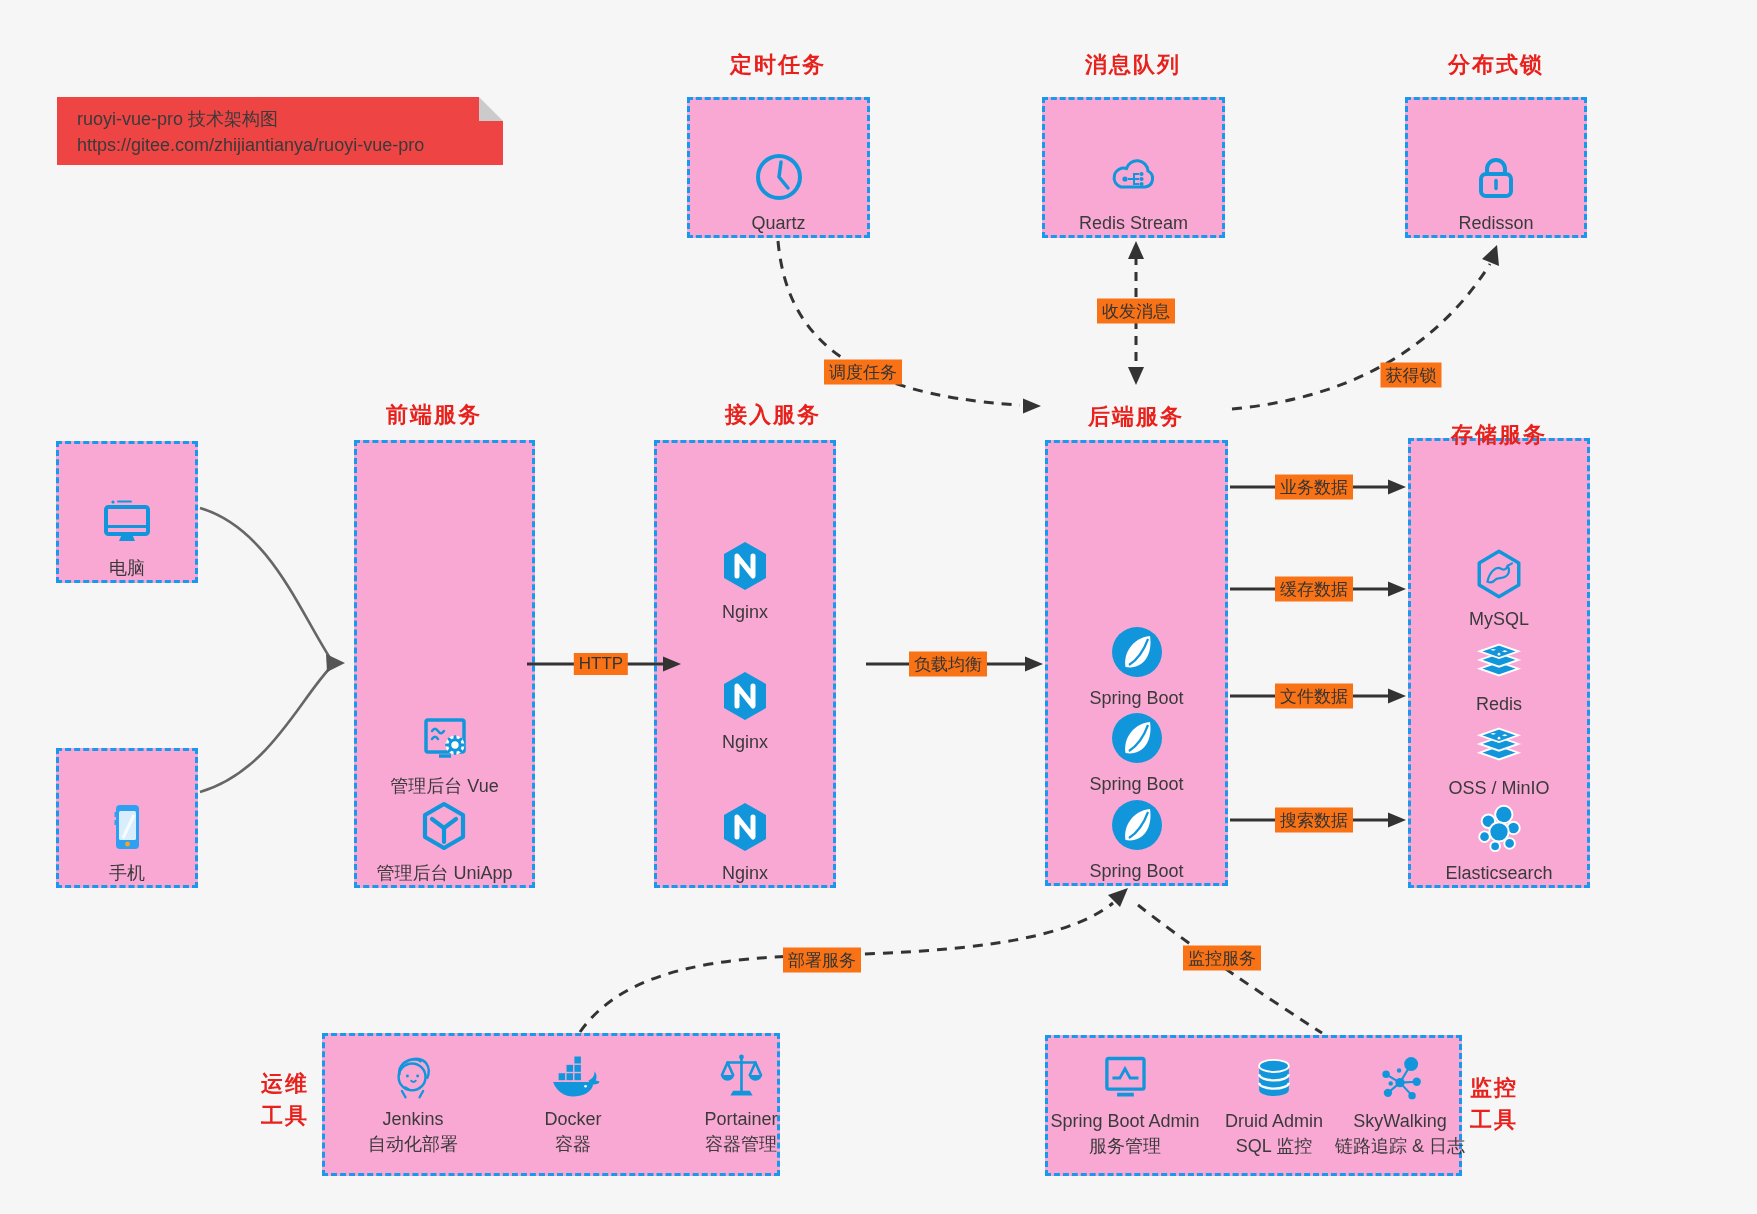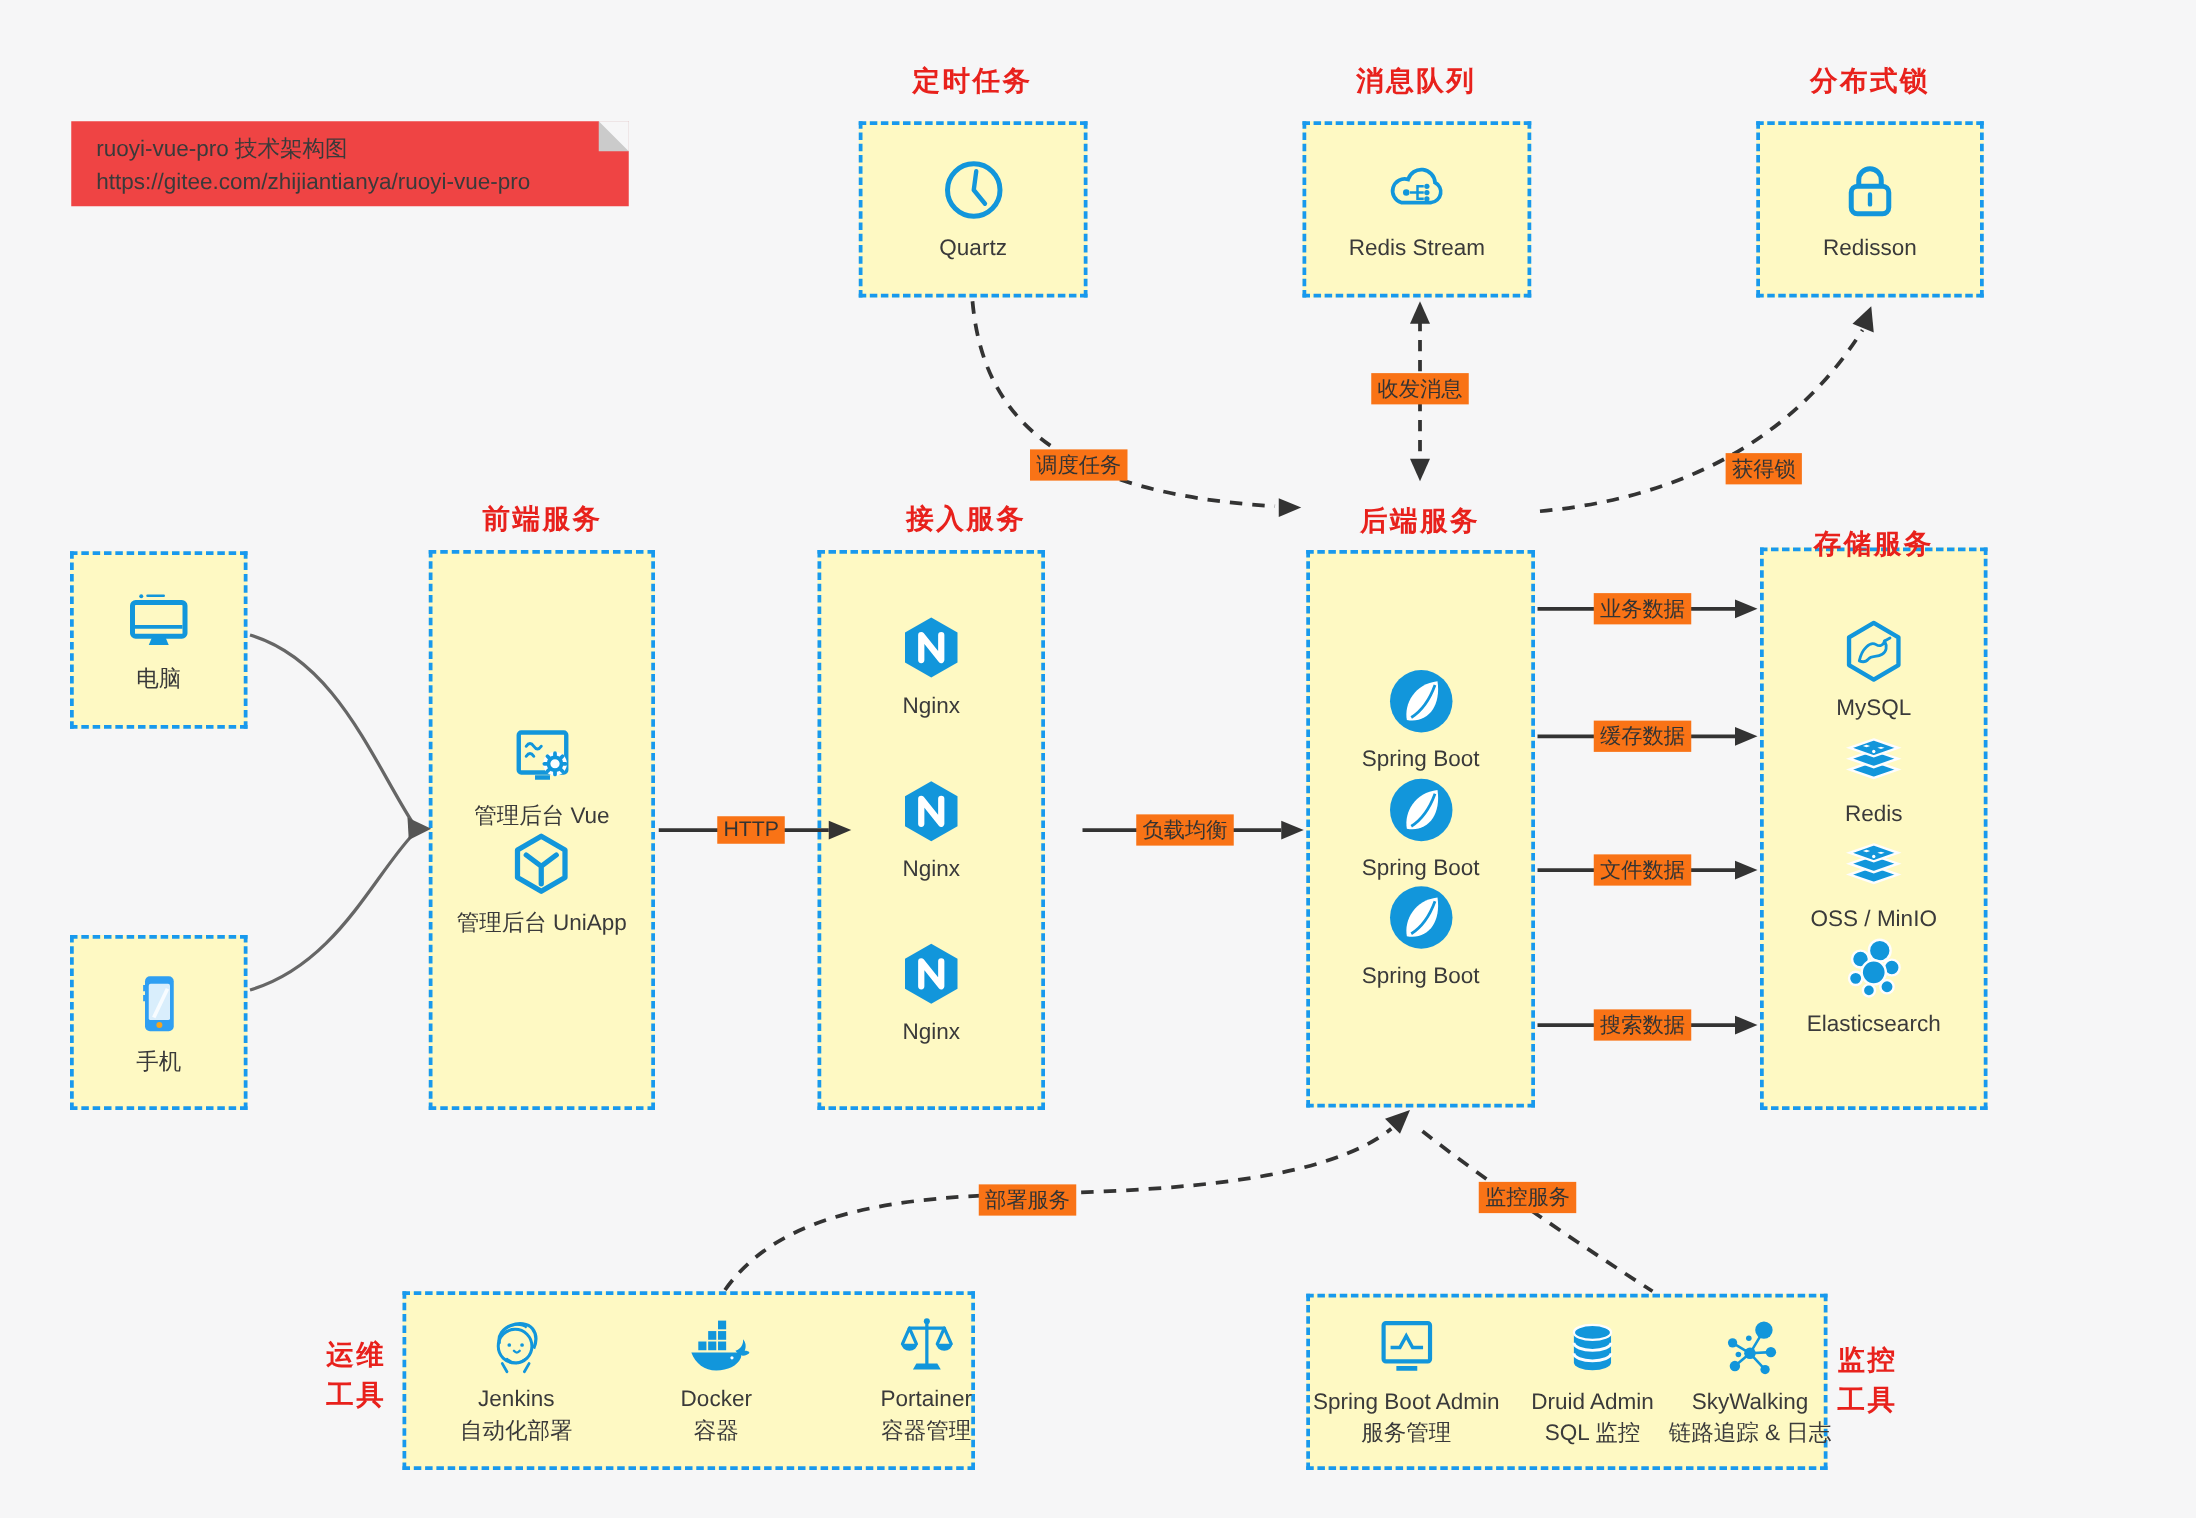--- a/index.html
+++ b/index.html
@@ -6,22 +6,22 @@
   body{
     width:1757px;height:1214px;position:relative;overflow:hidden;
     background:#f6f6f7;
     font-family:"Liberation Sans","DejaVu Sans",sans-serif;
     color:#3c3c3c;
   }
   .canvas{position:absolute;inset:0;}
   svg.wires{position:absolute;left:0;top:0;z-index:4;pointer-events:none;}
   .box{
     position:absolute;z-index:2;box-sizing:border-box;
-    border:3px dashed #1899ee;background:#fef9c3;
-    display:flex;flex-direction:column;justify-content:center;align-items:center;
+    border:3px dashed #1899ee;background:#f9a8d4;
+    display:flex;flex-direction:column;justify-content:flex-end;align-items:center;
   }
   .cell{display:flex;flex-direction:column;align-items:center;gap:7px;}
   .lbl{font-size:18px;color:#3a3a3a;white-space:nowrap;line-height:1.3;text-align:center;}
   .gtitle{
     position:absolute;z-index:5;transform:translateX(-50%);
     color:#e8211c;font-size:22px;font-weight:bold;letter-spacing:2px;white-space:nowrap;
   }
   .gtitle2{
     position:absolute;z-index:5;transform:translateX(-50%);text-align:center;
     color:#e8211c;font-size:22px;font-weight:bold;letter-spacing:2px;line-height:1.45;white-space:nowrap;
@@ -170,21 +170,21 @@
         <rect x="15.5" y="21" width="2" height="5" fill="#2f9ff2"></rect>
         <rect x="17" y="6" width="23" height="44" rx="4" fill="#2f9ff2"></rect>
         <rect x="20" y="12" width="17" height="29" rx="1.5" fill="#d9eefc"></rect>
         <path d="M24,39 L35,16" stroke="#ffffff" stroke-width="3" opacity="0.8"></path>
         <circle cx="28.5" cy="45" r="2.4" fill="#f6a51f"></circle>
       </svg>
       <div class="lbl">手机</div>
     </div>
   </div>
 
-  <div class="box" style="left:343px;top:440px;width:181px;height:448px;">
+  <div class="box" style="left:354px;top:440px;width:181px;height:448px;">
     <div class="cell">
       <svg class="ic" width="56" height="56" viewBox="0 0 56 56">
         <rect x="9" y="8" width="38" height="32" rx="2" fill="none" stroke="#1296db" stroke-width="3.5"></rect>
         <path d="M15,19 q3,-4.5 6,0 q3,4.5 6,0 M15,27 q3,-4.5 6,0" fill="none" stroke="#1296db" stroke-width="2.4" stroke-linecap="round"></path>
         <path d="M22,44 h12" stroke="#1296db" stroke-width="3.5"></path>
         <circle cx="38" cy="33" r="9.5" fill="#fdfdfe"></circle>
         <circle cx="38" cy="33" r="5.2" fill="none" stroke="#1296db" stroke-width="3"></circle>
         <g stroke="#1296db" stroke-width="3" stroke-linecap="round">
           <path d="M38,24.5 v3 M38,38.5 v3 M29.5,33 h3 M43.5,33 h3 M32,27 l2.1,2.1 M41.9,36.9 l2.1,2.1 M44,27 l-2.1,2.1 M34.1,36.9 L32,39"></path>
         </g>

